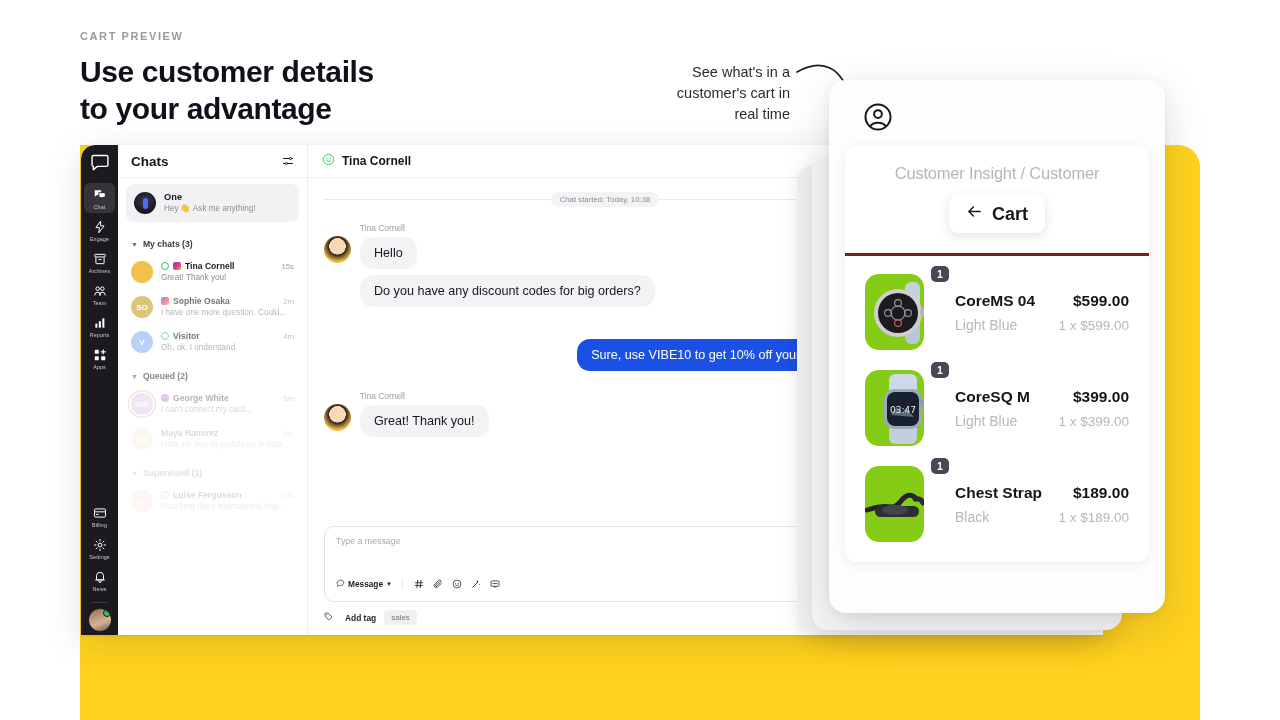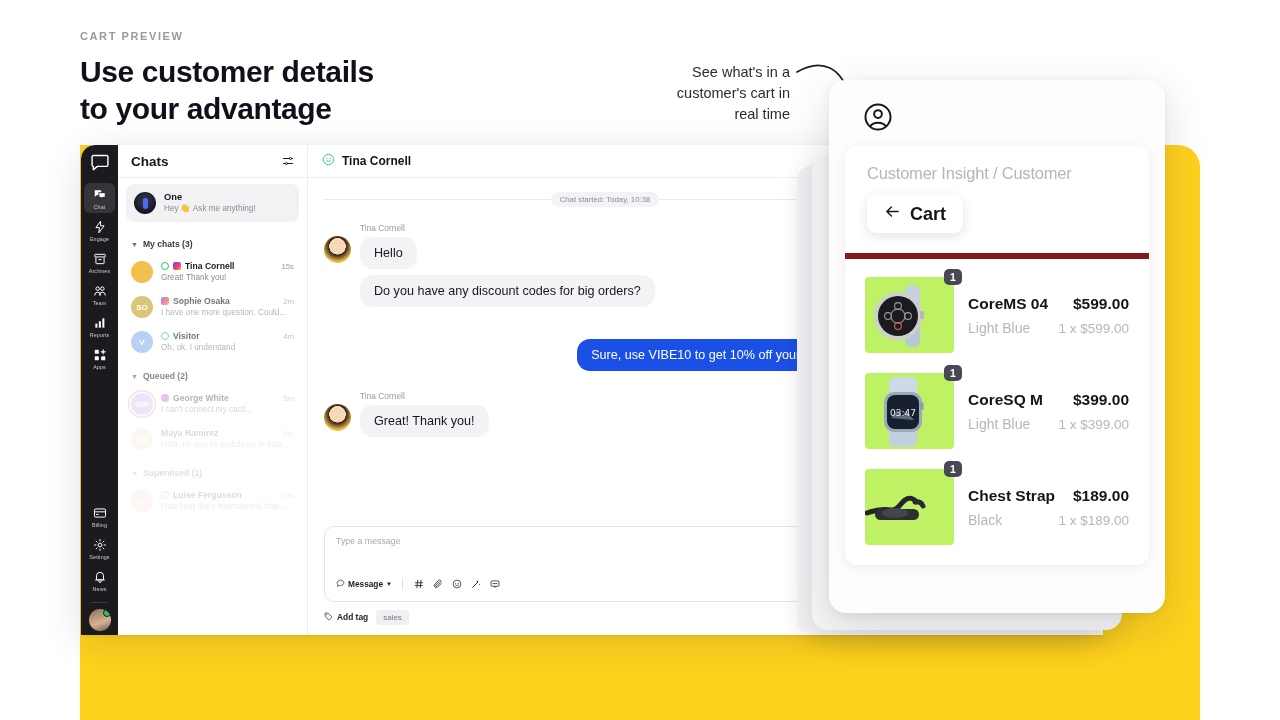--- a/index.html
+++ b/index.html
@@ -139,21 +139,21 @@
   .cv-foot{padding:8px 16px 10px;}
   .composer{border:1px solid #e3e3e8;border-radius:10px;padding:9px 11px 7px;}
   .composer .ph{font-size:8.8px;color:#a9a9b1;}
   .comp-tools{display:flex;align-items:center;gap:8px;margin-top:28px;}
   .ctl{display:flex;align-items:center;gap:3px;font-size:8.3px;font-weight:bold;color:#1d1d25;cursor:pointer;}
   .vline{width:1px;height:12px;background:#e3e3e8;margin:0 2px;}
   .cicon{width:11px;height:11px;display:flex;align-items:center;justify-content:center;cursor:pointer;}
   .send-btn{margin-left:auto;background:#15151b;color:#fff;font-size:8.4px;font-weight:bold;
     border-radius:5px;padding:5px 11px;cursor:pointer;}
   .tagrow{display:flex;align-items:center;gap:8px;margin-top:8px;}
-  .addtag{display:flex;align-items:flex-start;gap:4px;font-size:8.4px;font-weight:bold;color:#1d1d25;cursor:pointer;}
+  .addtag{display:flex;align-items:center;gap:12px;font-size:8.4px;font-weight:bold;color:#1d1d25;cursor:pointer;}
   .tagchip{background:#f0f0f3;color:#75757e;font-size:8px;border-radius:4px;padding:3px 7px;}
 
   
   .details-col{width:200px;flex:0 0 200px;background:#fafafb;}
 
   
   .card-back2{
     position:absolute;left:797px;top:165px;width:300px;height:470px;
     background:#f1f1f3;border-radius:16px;
     box-shadow:0 6px 22px rgba(20,20,35,.07);
@@ -168,32 +168,32 @@
     background:#fdfdfd;border-radius:17px;
     box-shadow:0 14px 44px rgba(20,20,35,.14), 0 2px 8px rgba(20,20,35,.06);
     padding:18px 16px 16px;
   }
   .cart-usericon{width:30px;height:30px;margin:4px 0 14px 18px;}
   .cart-inner{
     background:#fff;border-radius:12px;
     box-shadow:0 2px 12px rgba(20,20,35,.07);
     overflow:hidden;
   }
-  .cart-head{padding:18px 22px 20px;border-bottom:6px solid #7f1d1d;}
+  .cart-head{padding:18px 22px 20px;border-bottom:3px solid #7f1d1d;text-align:center;}
   .breadcrumb{font-size:16.5px;color:#b5b5bd;letter-spacing:-.2px;}
   .back-chip{
     display:inline-flex;align-items:center;gap:9px;margin-top:12px;
     background:#fff;border-radius:9px;padding:8px 17px;
     box-shadow:0 3px 12px rgba(20,20,35,.12);
     font-size:18px;font-weight:bold;color:#15151d;cursor:pointer;
   }
   .cart-items{padding:8px 6px 10px;}
   .cart-row{display:flex;align-items:center;gap:14px;padding:10px 14px;}
   .thumb-wrap{position:relative;flex:0 0 76px;}
-  .thumb{width:89px;height:76px;border-radius:4px;background:#bef264;overflow:hidden;position:relative;}
+  .thumb{width:59px;height:76px;border-radius:14px;background:#84cc16;overflow:hidden;position:relative;}
   .qty{
     position:absolute;right:-8px;top:-8px;background:#474755;color:#fff;
     font-size:10.5px;font-weight:bold;border-radius:5px;padding:2px 6px;min-width:18px;text-align:center;
   }
   .row-meat{flex:1;min-width:0;}
   .row-l1{display:flex;align-items:baseline;}
   .p-name{font-size:15.5px;font-weight:bold;color:#14141c;}
   .p-price{margin-left:auto;font-size:15.5px;font-weight:bold;color:#14141c;}
   .row-l2{display:flex;align-items:baseline;margin-top:7px;}
   .p-variant{font-size:14px;color:#b6b6bd;}

